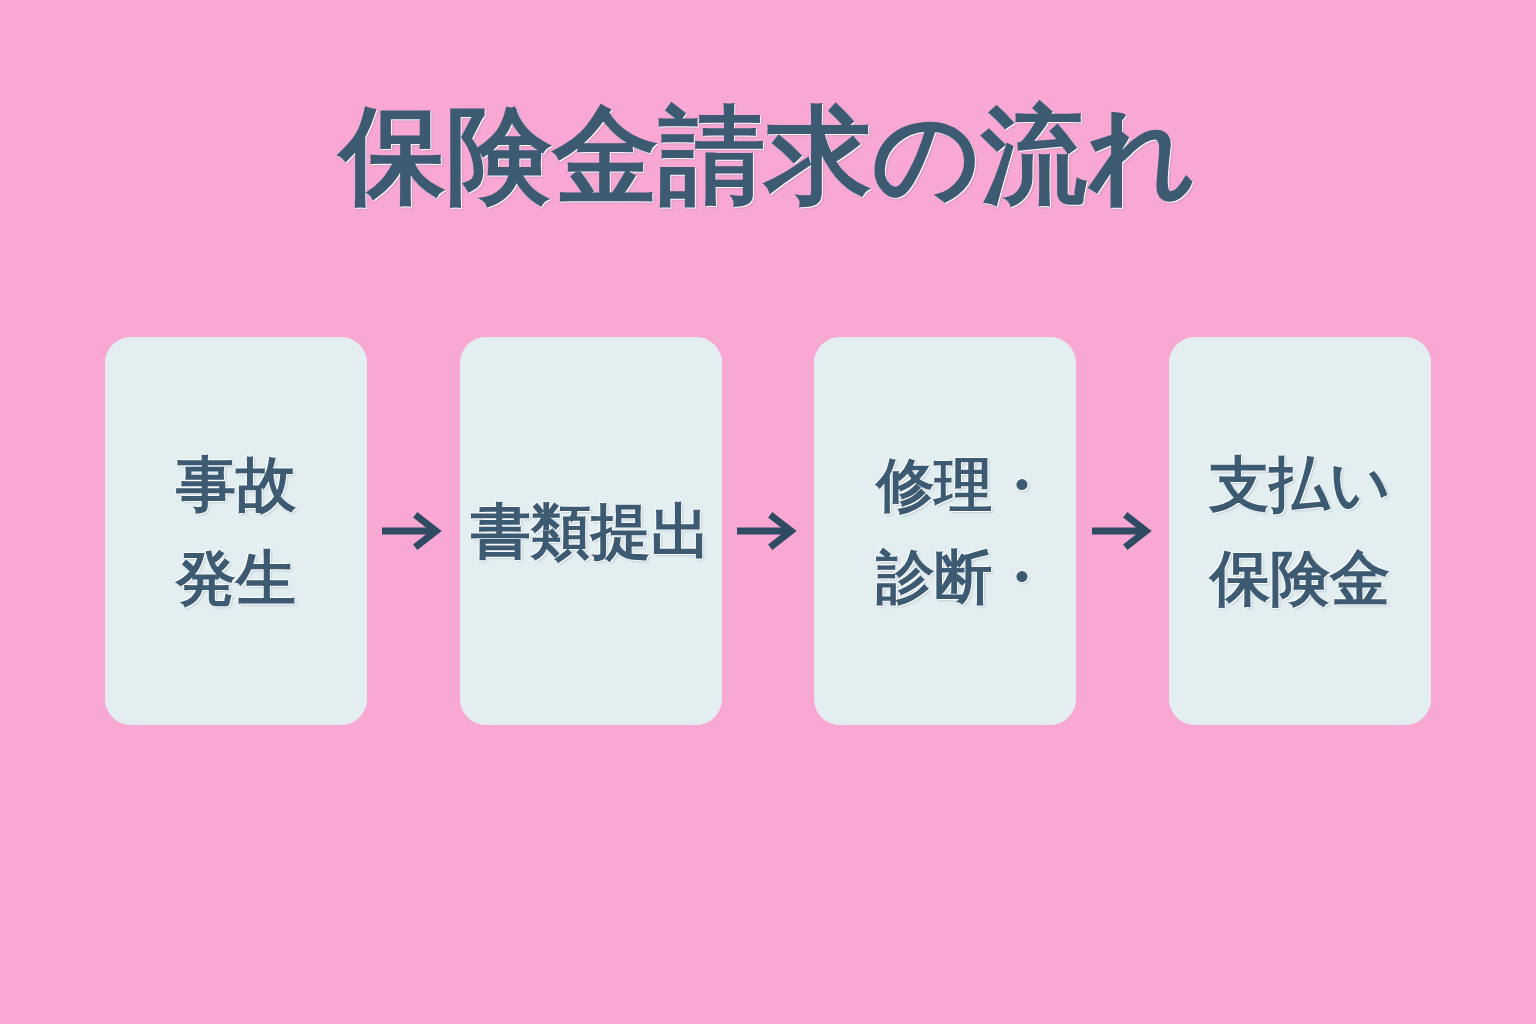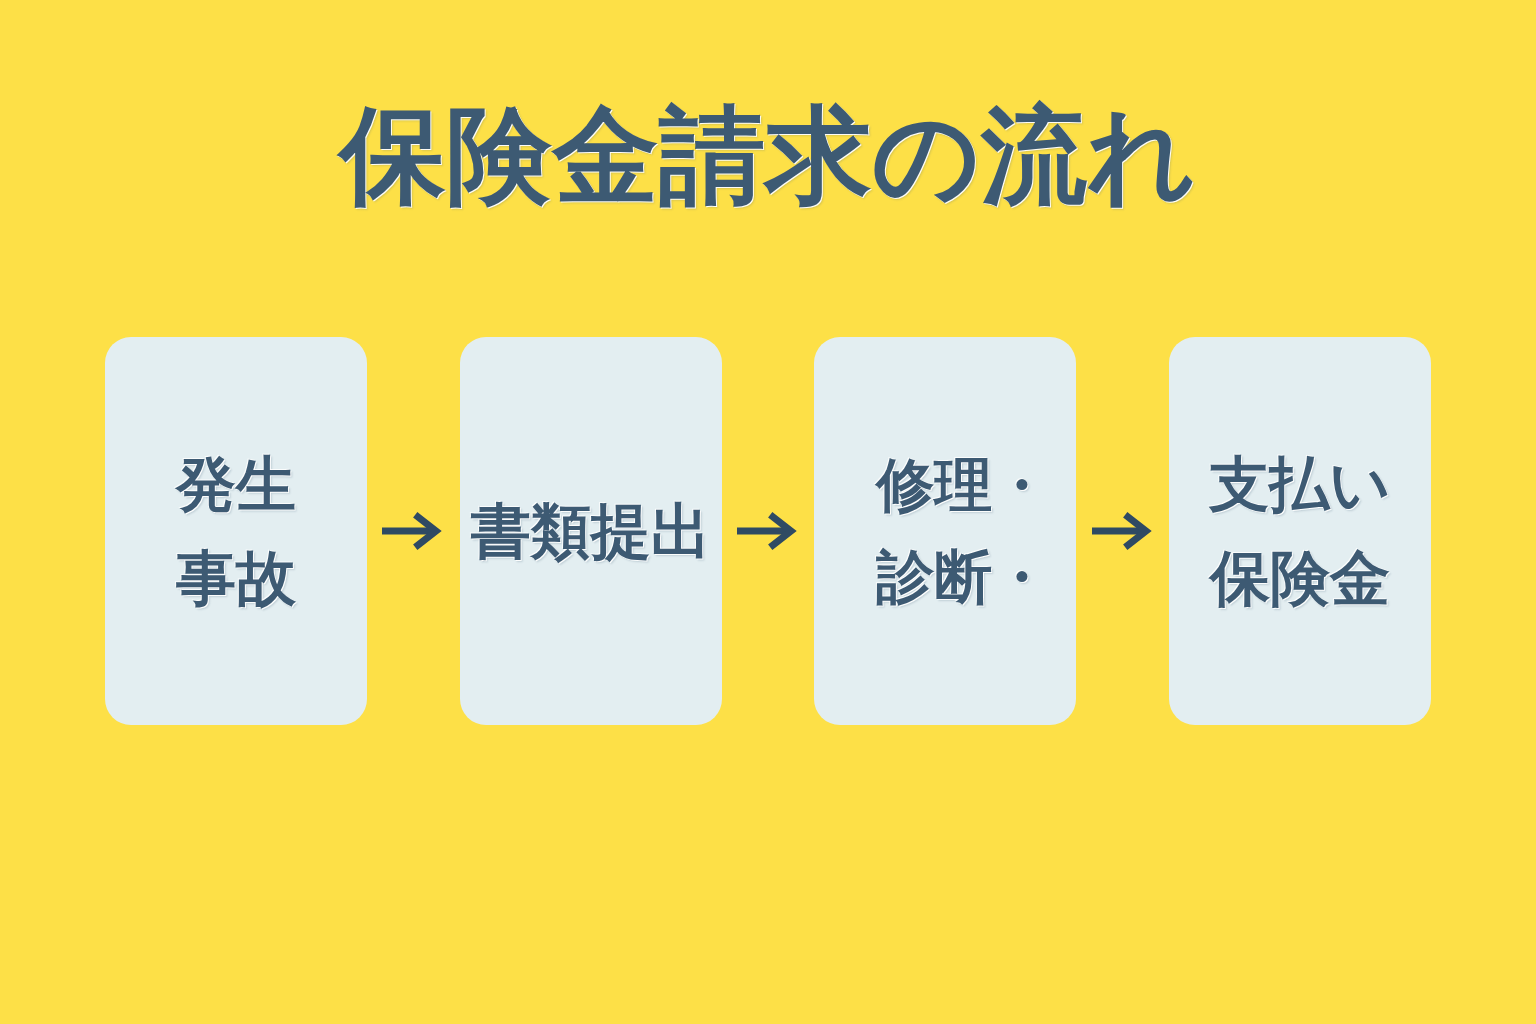--- a/index.html
+++ b/index.html
@@ -6,21 +6,21 @@
   html, body {
     margin: 0;
     padding: 0;
     background: #ffffff;
   }
 
   #canvas {
     position: relative;
     width: 1536px;
     height: 1024px;
-    background: #fde047;
+    background: #f9a8d4;
     overflow: hidden;
     font-family: "DejaVu Sans", "Liberation Sans", sans-serif;
     -webkit-font-smoothing: antialiased;
   }
 
   
   #title {
     position: absolute;
     left: 0;
     top: 96px;
@@ -113,22 +113,22 @@
 <body>
 
 <div id="canvas">
 
   <div id="title">保険金請求の流れ</div>
 
   <div id="flow">
 
     <div class="step-box">
       <div class="lines">
+        <span class="step-label">事故</span>
         <span class="step-label">発生</span>
-        <span class="step-label">事故</span>
       </div>
     </div>
 
     <div class="arrow">
       <svg width="62" height="40" viewBox="0 0 62 40" aria-hidden="true">
         <path d="M2 20 H50" stroke="#2f4a63" stroke-width="7" stroke-linecap="square" fill="none"></path>
         <path d="M36 6 L54 20 L36 34" stroke="#2f4a63" stroke-width="7" stroke-linecap="square" stroke-linejoin="miter" fill="none"></path>
       </svg>
     </div>
 

